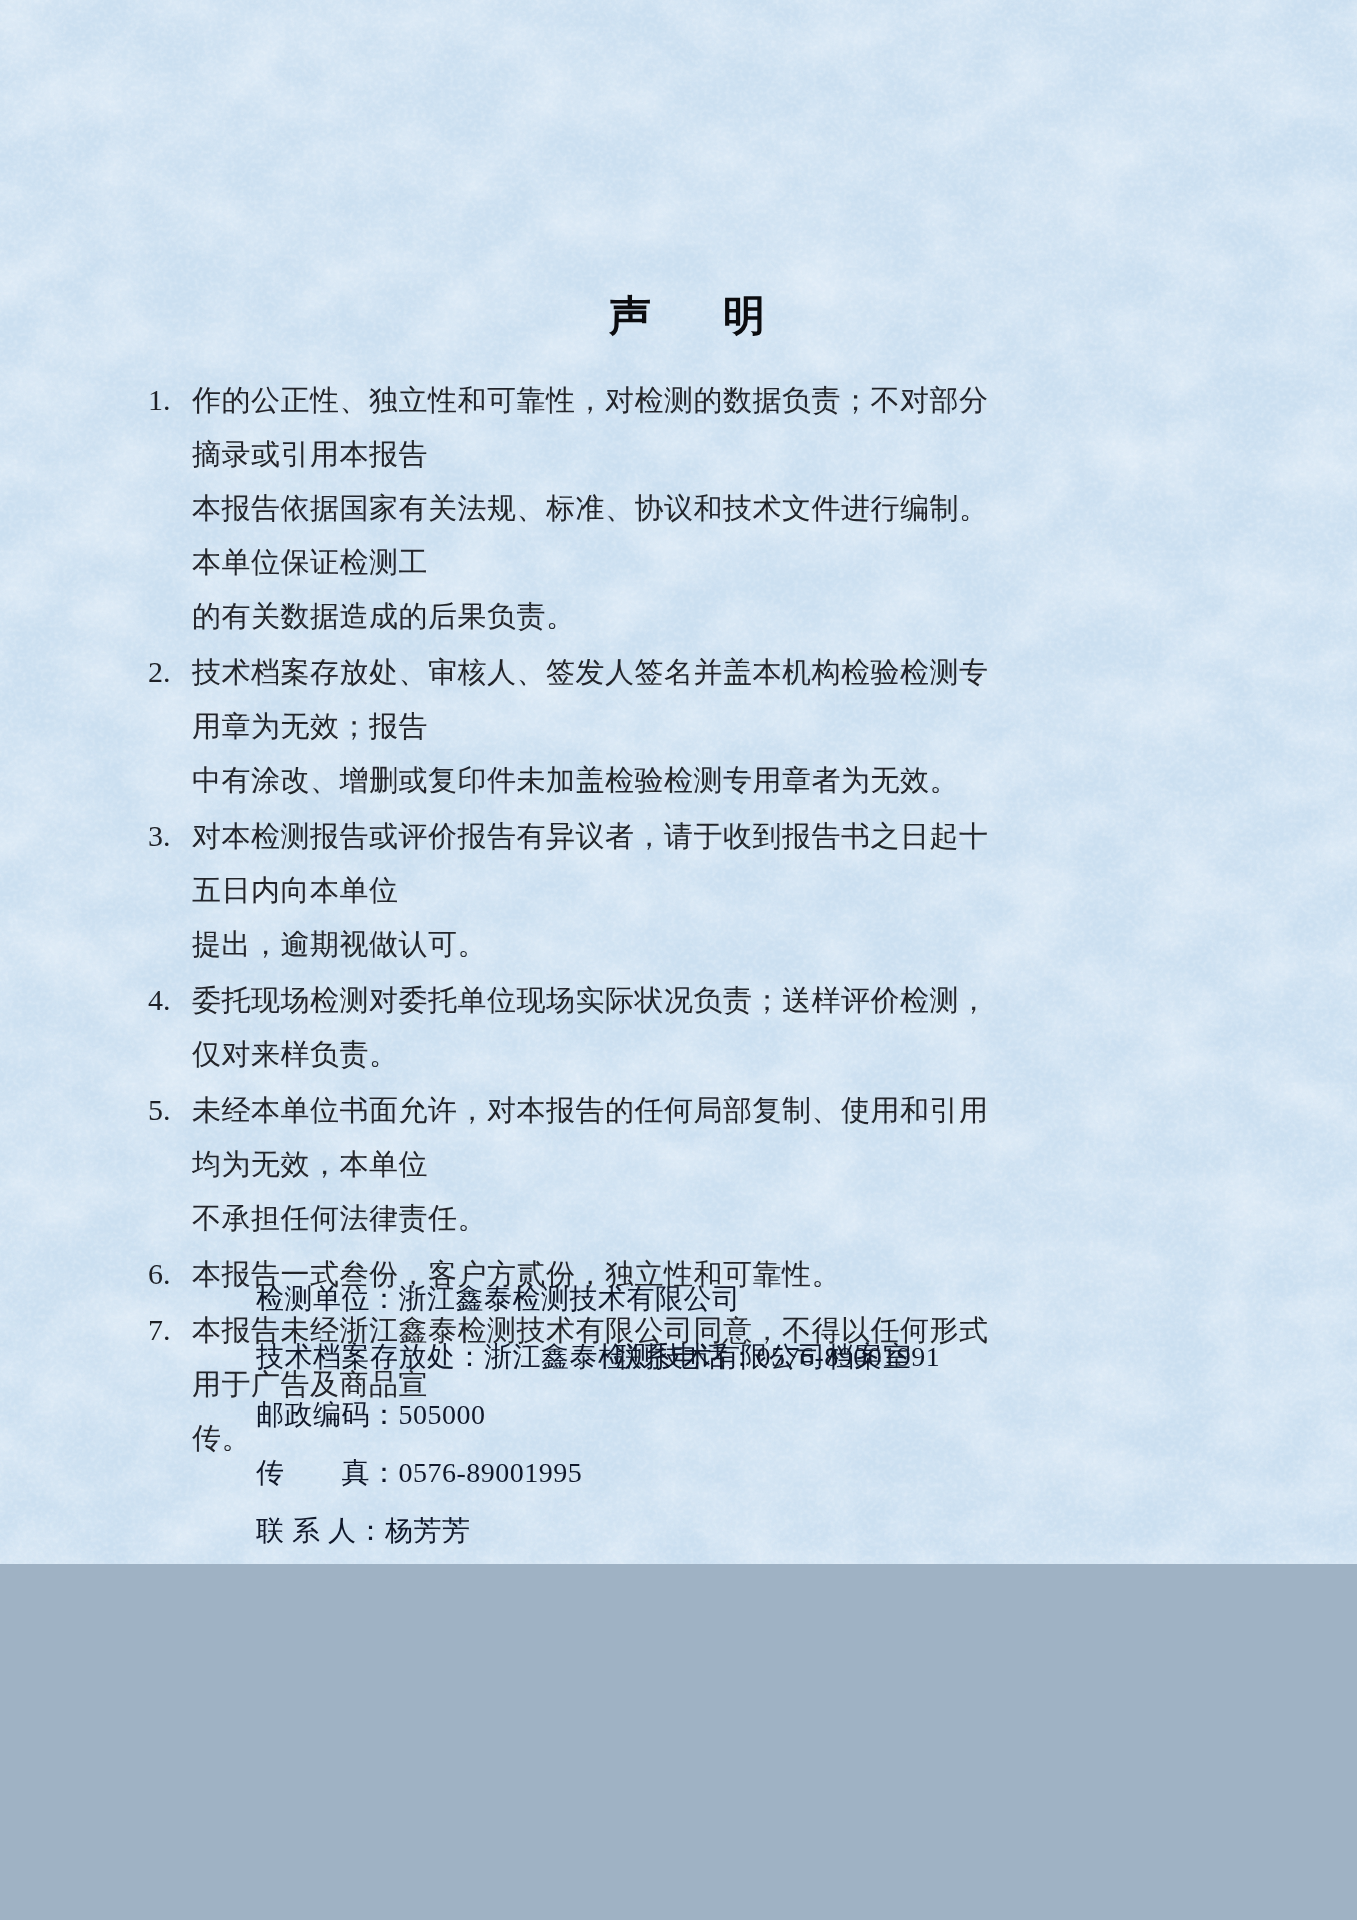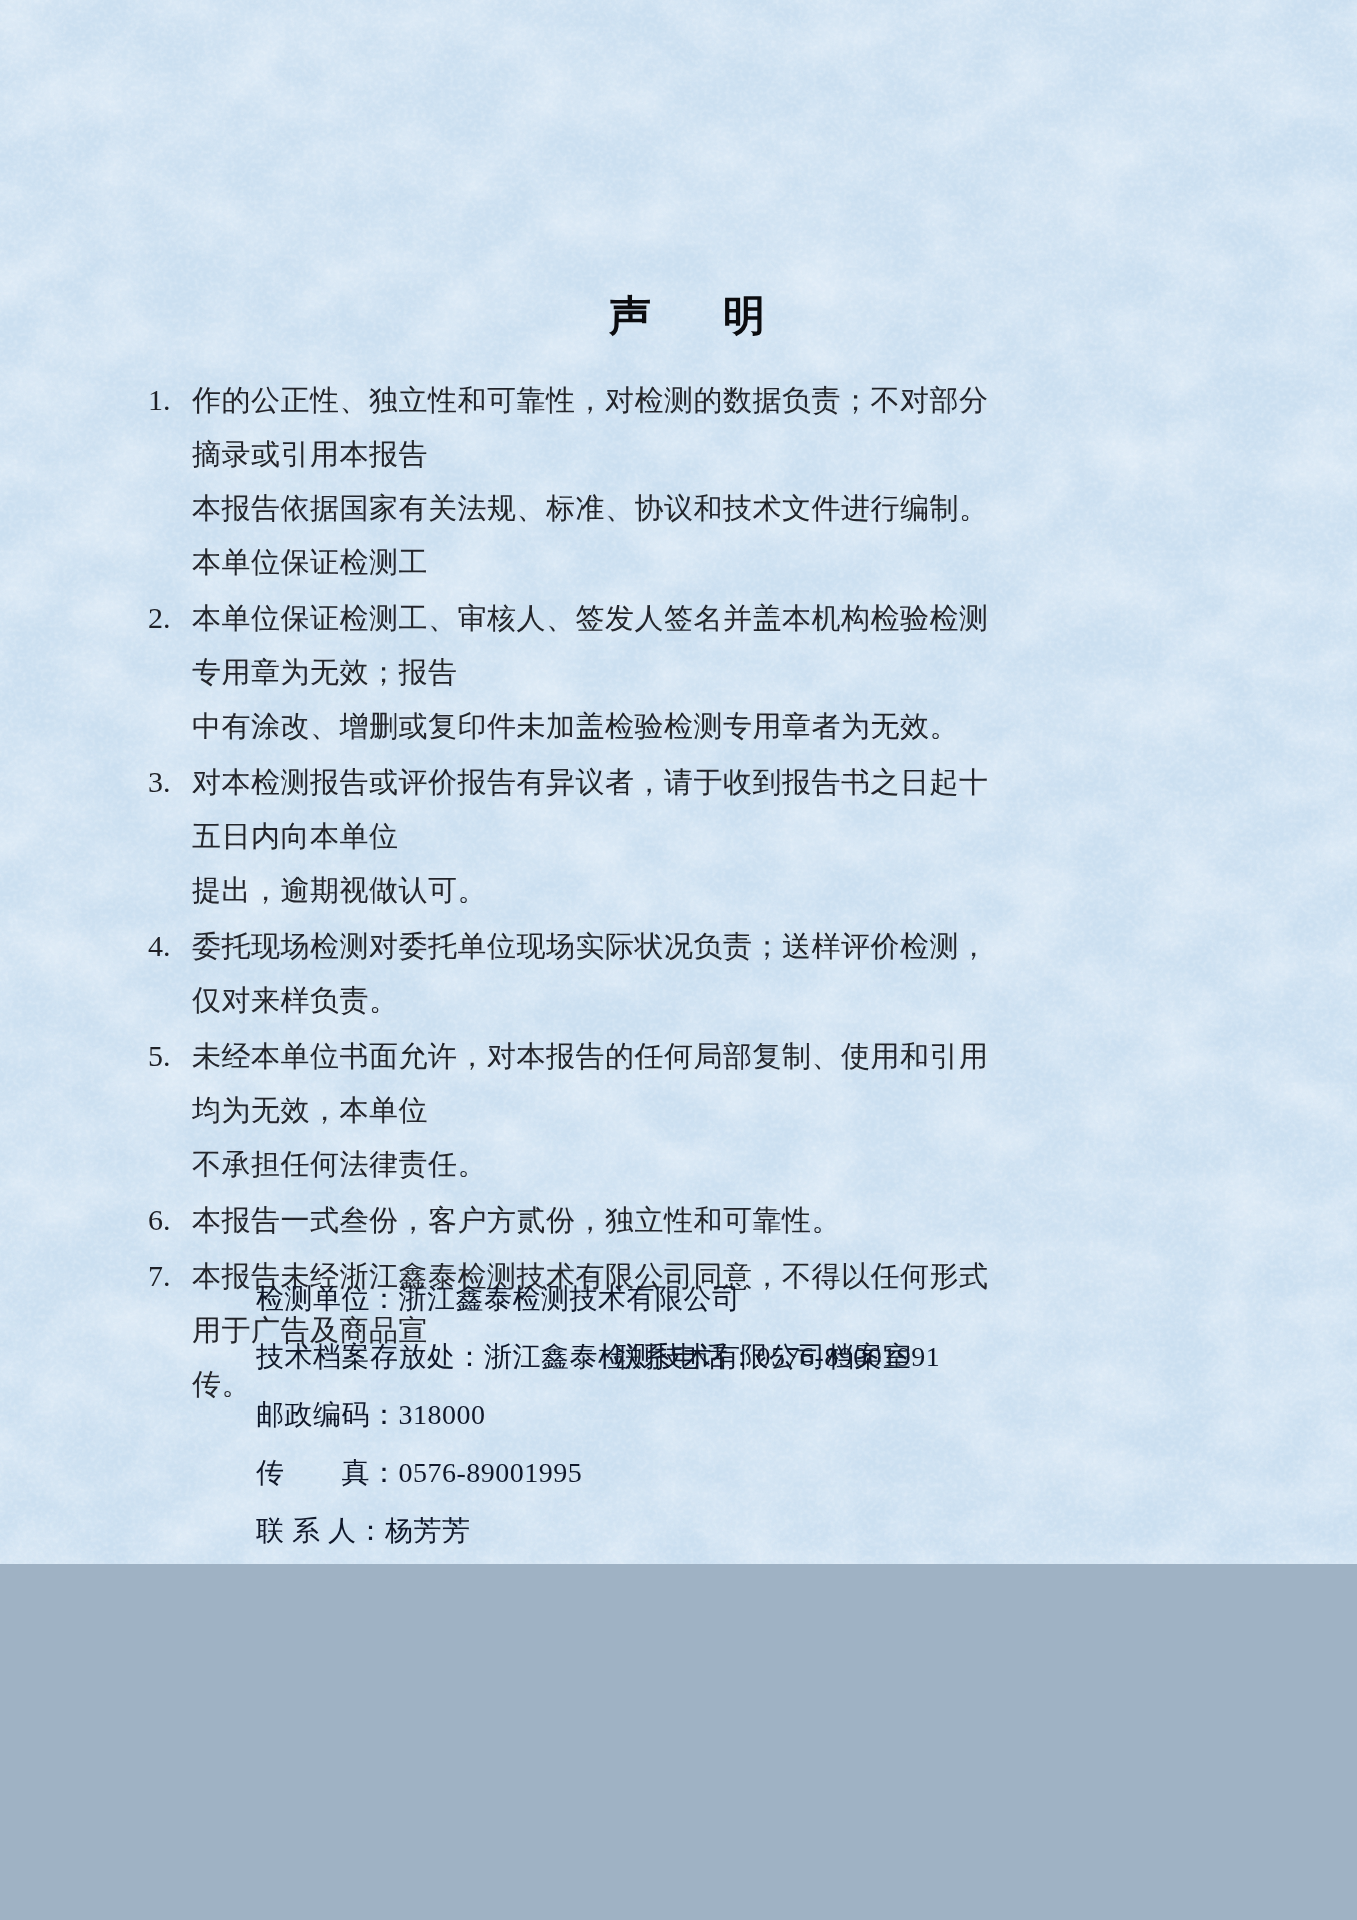--- a/index.html
+++ b/index.html
@@ -122,27 +122,28 @@
 
     <div class="title">声　明</div>
 
     <ol class="items">
 
       <li class="item">
         <span class="num">1.</span>
         <div class="lines">
           <div class="line">作的公正性、独立性和可靠性，对检测的数据负责；不对部分摘录或引用本报告</div>
           <div class="line">本报告依据国家有关法规、标准、协议和技术文件进行编制。本单位保证检测工</div>
+          <div class="line">的有关数据造成的后果负责。</div>
         </div>
       </li>
 
       <li class="item">
         <span class="num">2.</span>
         <div class="lines">
-          <div class="line">本单位保证检测工、审核人、签发人签名并盖本机构检验检测专用章为无效；报告</div>
+          <div class="line">技术档案存放处、审核人、签发人签名并盖本机构检验检测专用章为无效；报告</div>
           <div class="line">中有涂改、增删或复印件未加盖检验检测专用章者为无效。</div>
         </div>
       </li>
 
       <li class="item">
         <span class="num">3.</span>
         <div class="lines">
           <div class="line">对本检测报告或评价报告有异议者，请于收到报告书之日起十五日内向本单位</div>
           <div class="line">提出，逾期视做认可。</div>
         </div>
@@ -185,21 +186,21 @@
       <div class="c-row">
         <span class="c-label">检测单位：</span><span class="c-value">浙江鑫泰检测技术有限公司</span>
       </div>
 
       <div class="c-row">
         <span class="c-label">技术档案存放处：</span><span class="c-value">浙江鑫泰检测技术有限公司档案室</span>
       </div>
 
 
       <div class="c-row">
-        <span class="c-label">邮政编码：</span><span class="c-value">318000</span>
+        <span class="c-label">邮政编码：</span><span class="c-value">505000</span>
         <span class="c-pair-right"><span class="c-label">联系电话：</span><span class="c-value">0576-89001991</span></span>
       </div>
 
       <div class="c-row">
         <span class="c-label">传　　真：</span><span class="c-value">0576-89001995</span>
       </div>
 
       <div class="c-row">
         <span class="c-label">联 系 人：</span><span class="c-value">杨芳芳</span>
       </div>

